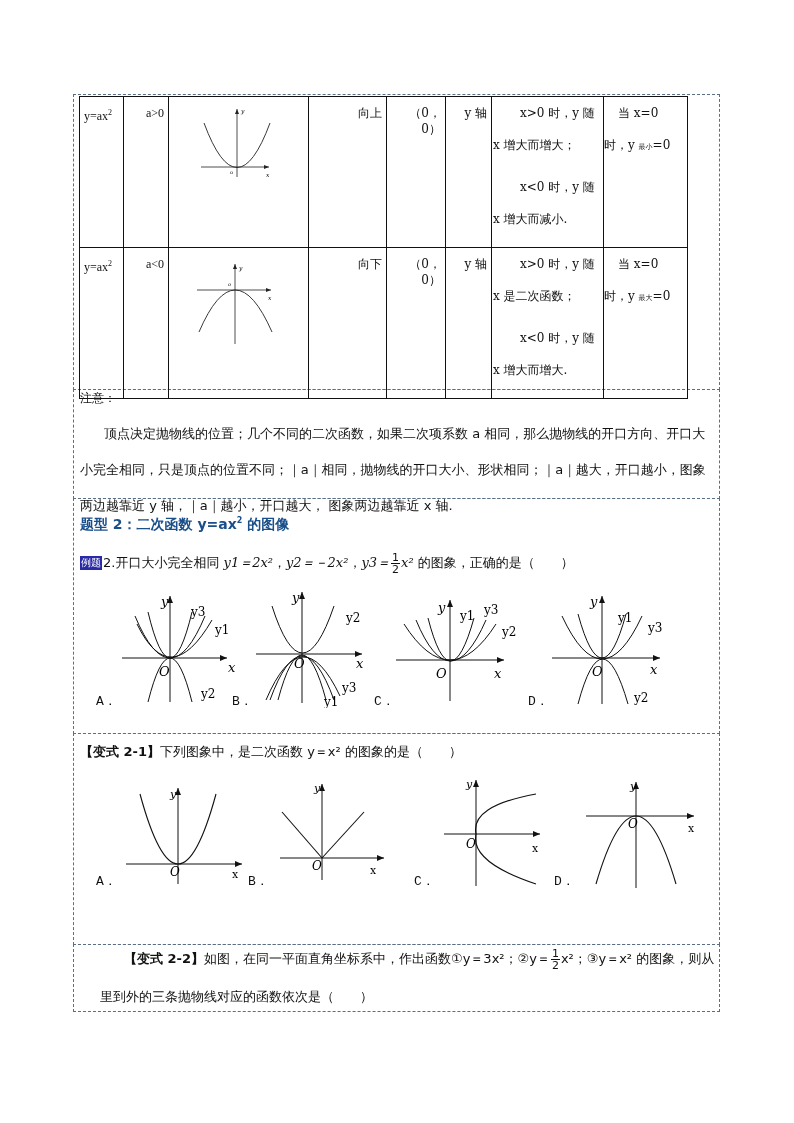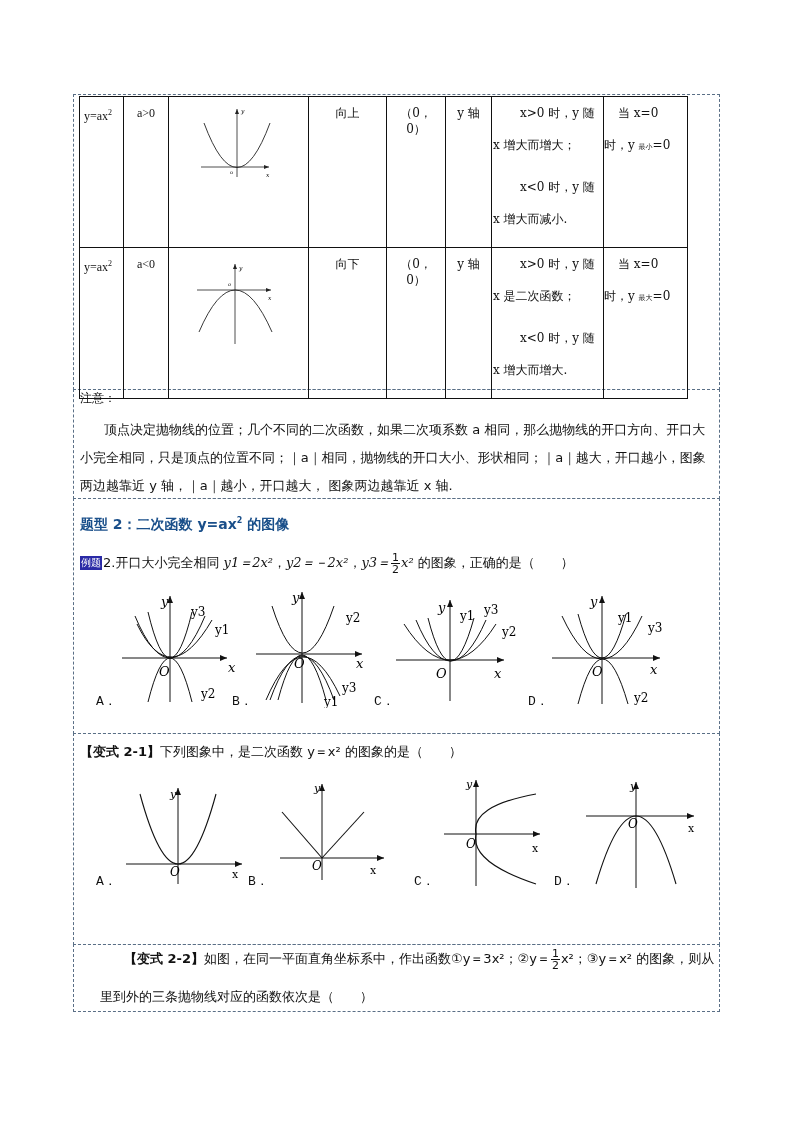--- a/index.html
+++ b/index.html
@@ -2,27 +2,27 @@
 <html><head>
 <meta charset="utf-8">
 <style>
   html, body { margin:0; padding:0; background:#ffffff; }
   body { width:794px; height:1123px; position:relative; font-family:"DejaVu Serif","Liberation Serif",serif; color:#111; overflow:hidden; }
   .abs { position:absolute; }
   .dash-box { position:absolute; border:1px dashed #5a6f86; box-sizing:border-box; }
   table.props { position:absolute; left:79px; top:96px; border-collapse:collapse; table-layout:fixed; }
   table.props td { border:1px solid #111; vertical-align:top; padding:0; font-size:12px; line-height:16px; position:relative; }
   .cell-pad { padding:8px 4px 0 4px; }
-  .center { text-align:center; }
+  .center { text-align:right; }
   .mono { font-family:"Liberation Serif","DejaVu Serif",serif; }
   .mono-line { display:block; height:32px; line-height:20px; }
   .mono-line.ind { padding-left:28px; }
   .sub-small { font-size:7px; }
   .note-title { position:absolute; left:80px; top:390px; font-size:12px; font-family:"DejaVu Sans","Liberation Sans",sans-serif; }
-  .note-body { position:absolute; left:80px; top:416px; width:640px; font-size:13px; line-height:28px; font-family:"DejaVu Sans","Liberation Sans",sans-serif; text-indent:24px; }
+  .note-body { position:absolute; left:80px; top:416px; width:640px; font-size:13px; line-height:36px; font-family:"DejaVu Sans","Liberation Sans",sans-serif; text-indent:24px; }
   .heading { position:absolute; left:80px; top:516px; font-size:14px; font-weight:bold; color:#1a4f8a; font-family:"DejaVu Sans","Liberation Sans",sans-serif; }
   .heading sup { font-size:8px; }
   .question { position:absolute; font-size:13px; font-family:"DejaVu Sans","Liberation Sans",sans-serif; white-space:nowrap; }
   .badge { display:inline-block; background:#2a2aa6; color:#fff; font-size:10px; padding:0 1px; line-height:14px; vertical-align:1px; margin-right:1px;text-align:right; }
   .frac { display:inline-block; vertical-align:middle; text-align:center; font-size:11px; line-height:11px; margin:0 1px; }
   .frac span { display:block; }
   .frac .num { border-bottom:1px solid #111; padding:0 1px; }
   .it { font-style:italic; font-family:"DejaVu Serif","Liberation Serif",serif; }
   .opt-label { position:absolute; font-family:"Liberation Mono","DejaVu Sans Mono",monospace; font-size:13px; }
   svg text { font-family:"DejaVu Serif","Liberation Serif",serif; }

